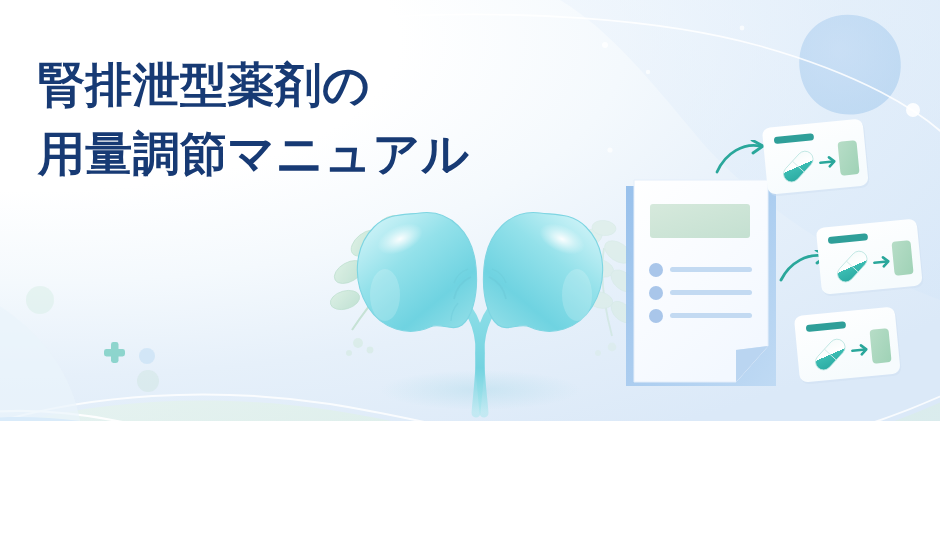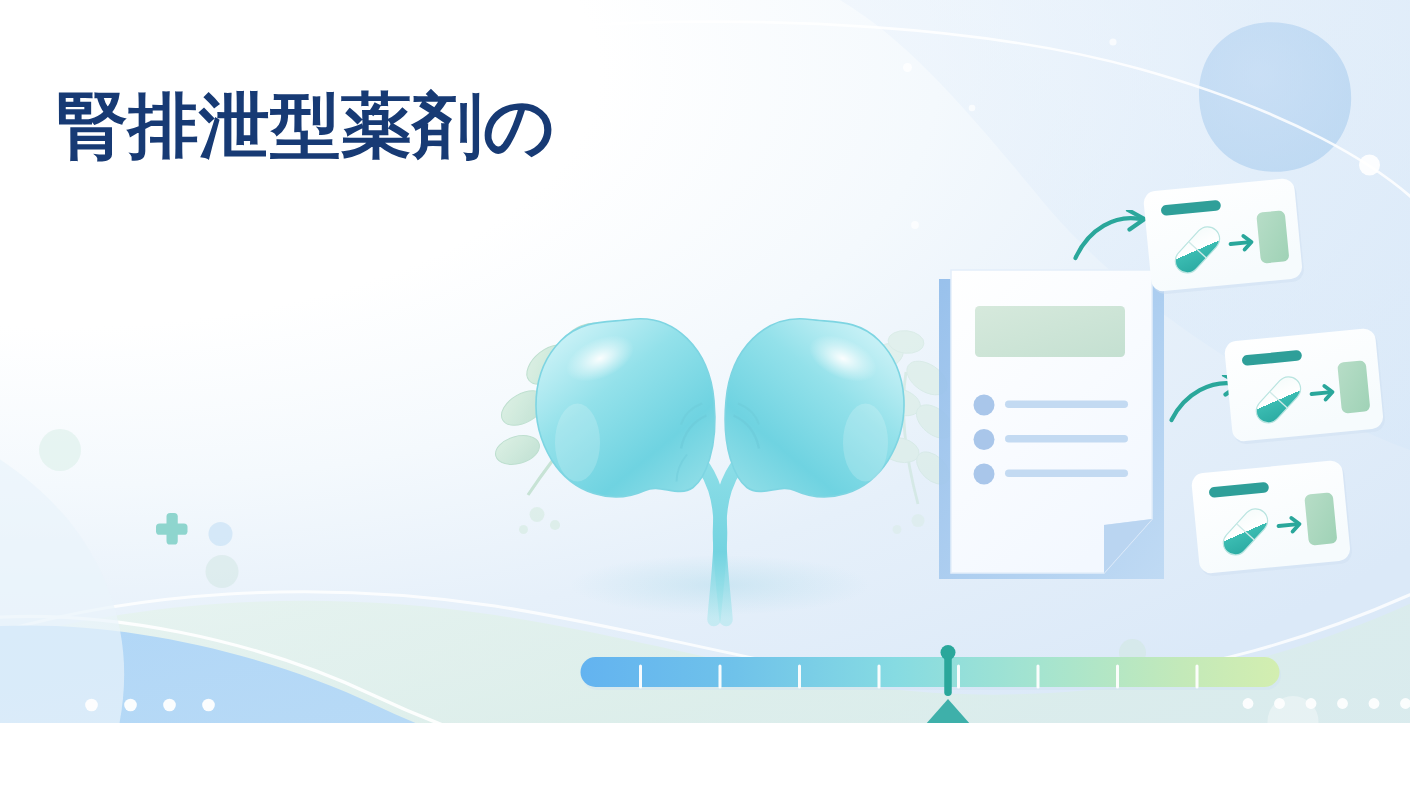--- a/index.html
+++ b/index.html
@@ -3,21 +3,21 @@
 <meta charset="utf-8">
 <title>腎排泄型薬剤の用量調節マニュアル</title>
 <style>
   html,body{margin:0;padding:0;}
   body{
     width:940px;height:537px;overflow:hidden;
     font-family:"Liberation Sans", sans-serif;
     background:#ffffff;
   }
   #stage{
-    position:relative;width:940px;height:482px;overflow:hidden;
+    position:relative;width:940px;height:421px;overflow:hidden;
     background:
       radial-gradient(120% 110% at 4% 10%, #ffffff 0%, #ffffff 32%, #f4f9fd 52%, #e6f0fa 72%, #dbe9f8 100%);
   }
   .layer{position:absolute;left:0;top:0;width:940px;height:537px;}
   .layer svg{display:block;width:940px;height:537px;}
 
   
   #title-block{
     position:absolute;left:38px;top:55px;z-index:40;
     font-family:"Liberation Serif","DejaVu Serif",serif;
@@ -224,20 +224,21 @@
         <g fill="#d4ebdf" opacity="0.7">
           <circle cx="612" cy="347" r="4.4"></circle>
           <circle cx="598" cy="353" r="3"></circle>
         </g>
       </g>
     </svg>
   </div>
 
   <div id="title-block">
     <span class="tl l1">腎排泄型薬剤の</span>
+    <span class="tl l2">用量調節マニュアル</span>
   </div>
 
   <div id="kidney-art">
     <svg viewBox="0 0 300 235" xmlns="http://www.w3.org/2000/svg">
       <defs>
         <linearGradient id="gradKidneyL" x1="0.15" y1="0.1" x2="0.85" y2="0.95">
           <stop offset="0" stop-color="#c8f1f6"></stop>
           <stop offset="0.35" stop-color="#93e1ea"></stop>
           <stop offset="0.75" stop-color="#6fd3e1"></stop>
           <stop offset="1" stop-color="#8bdce6"></stop>

